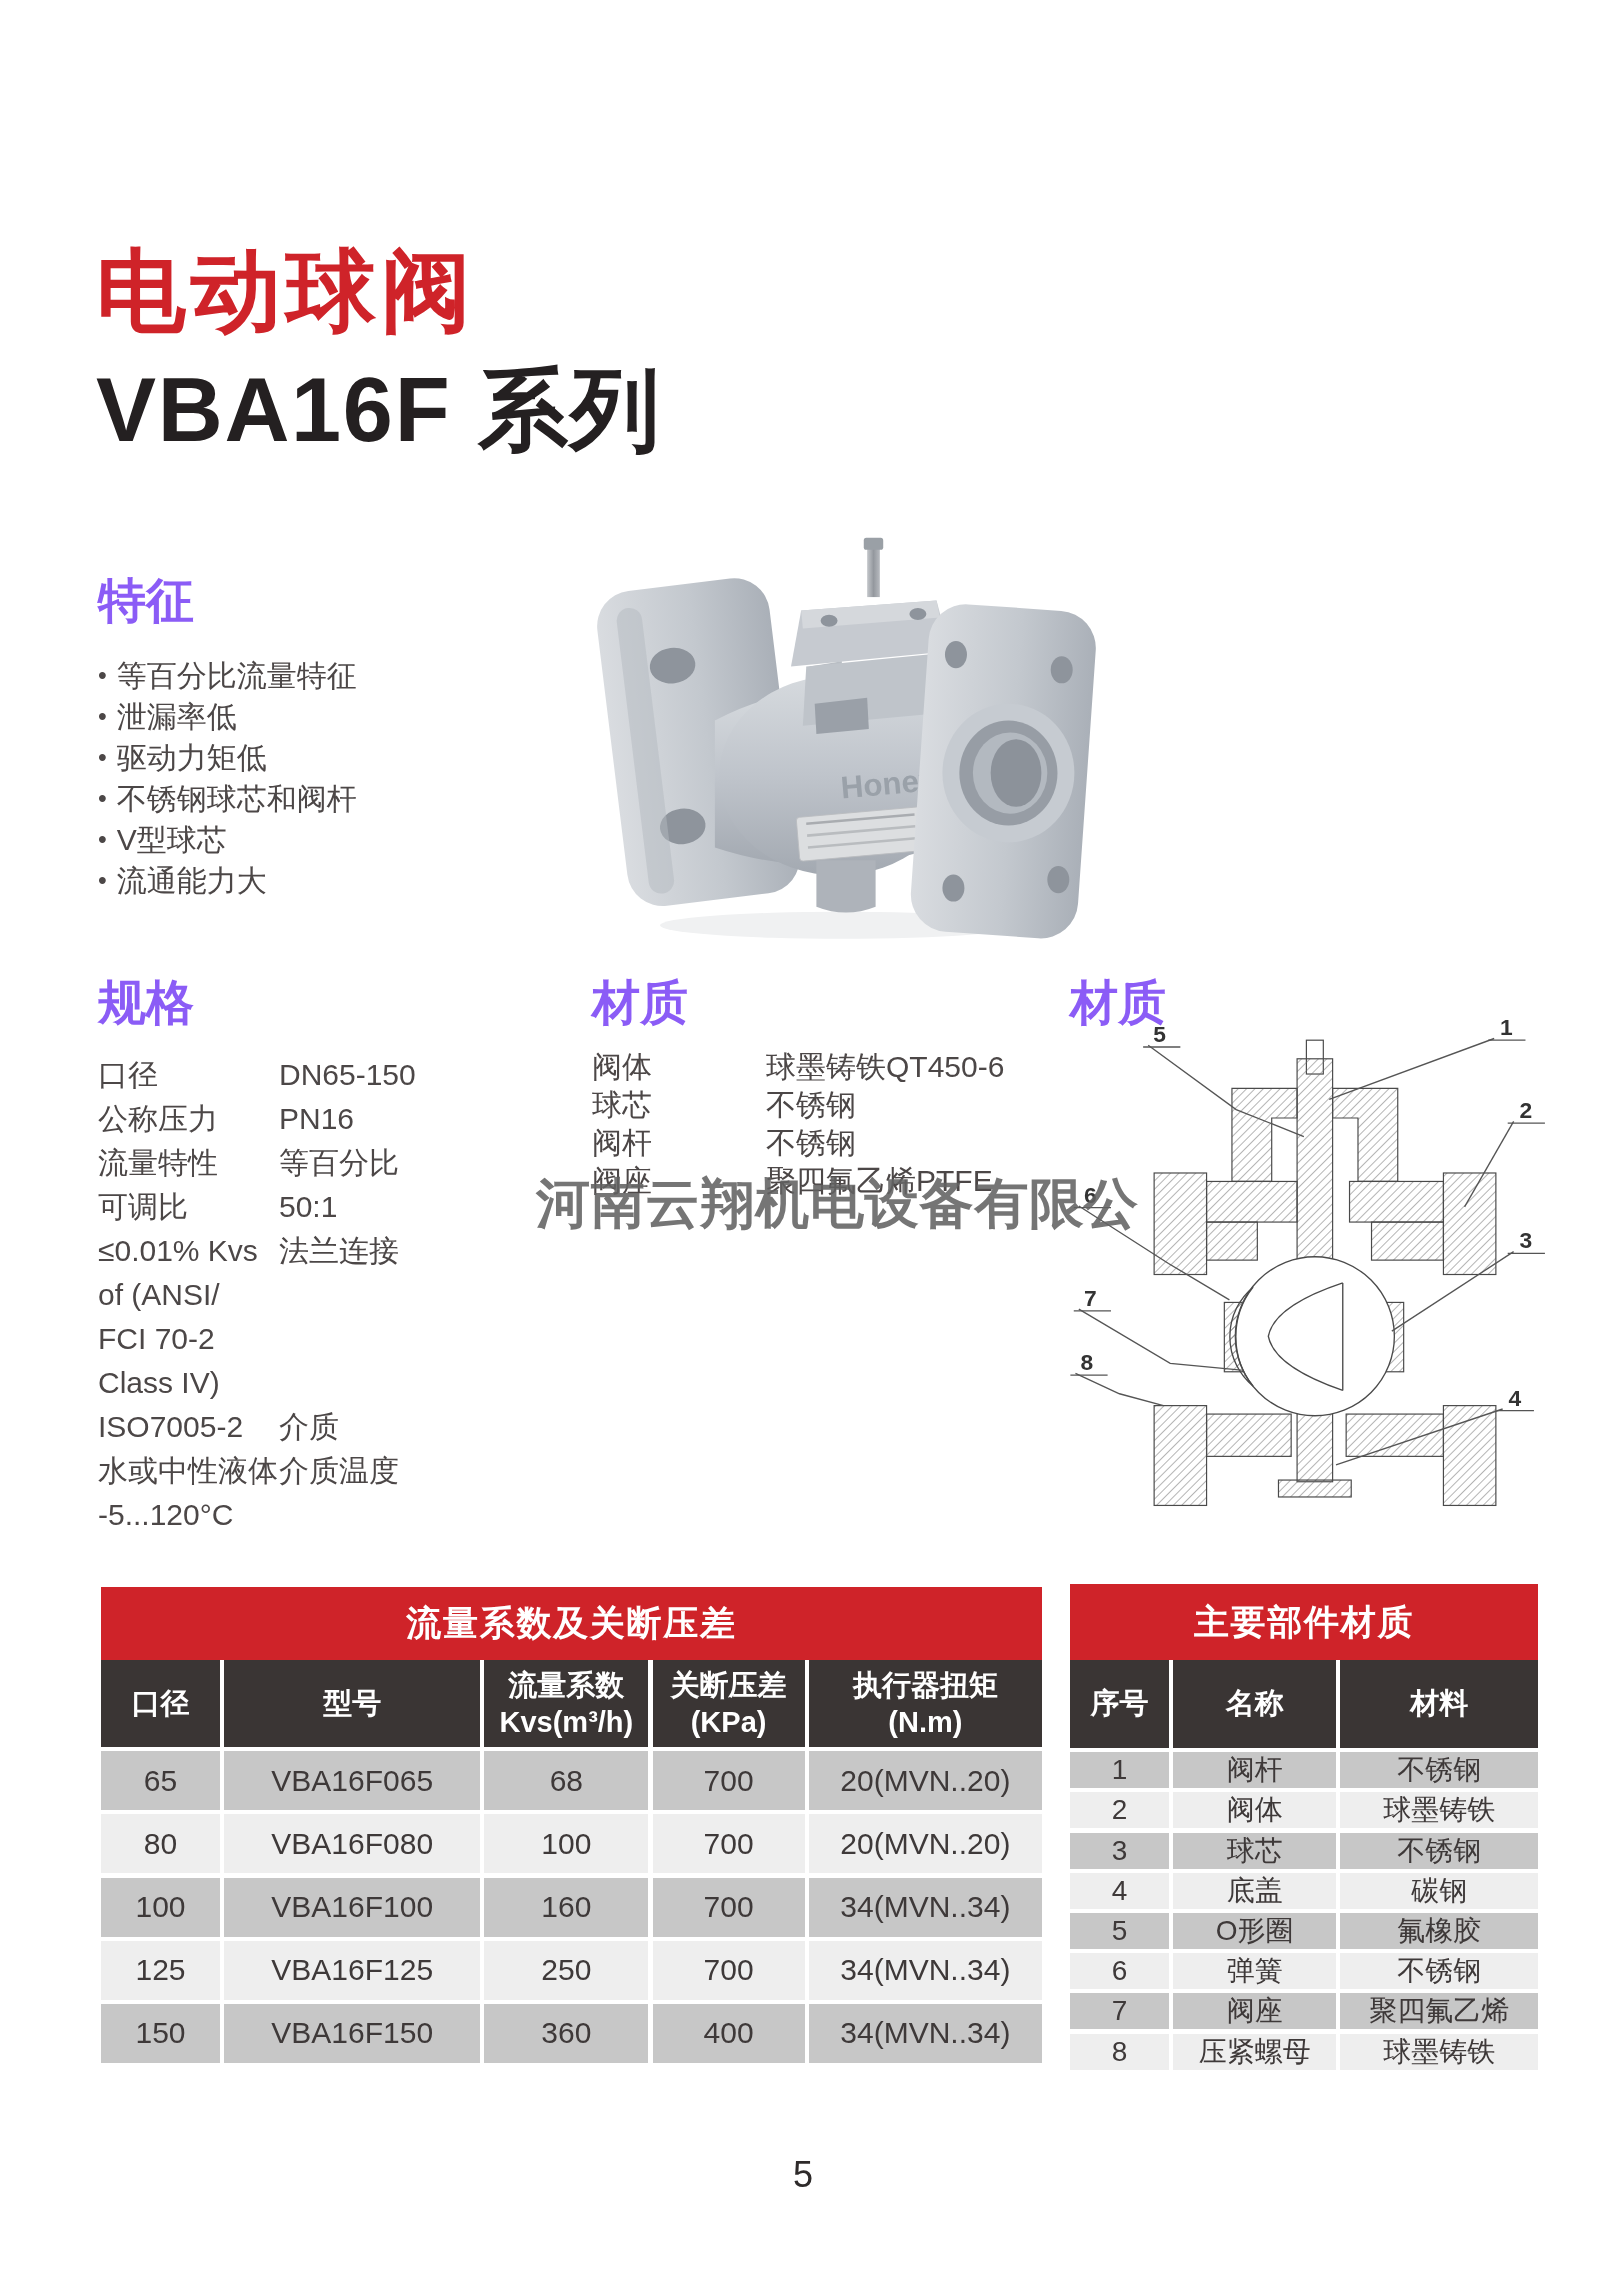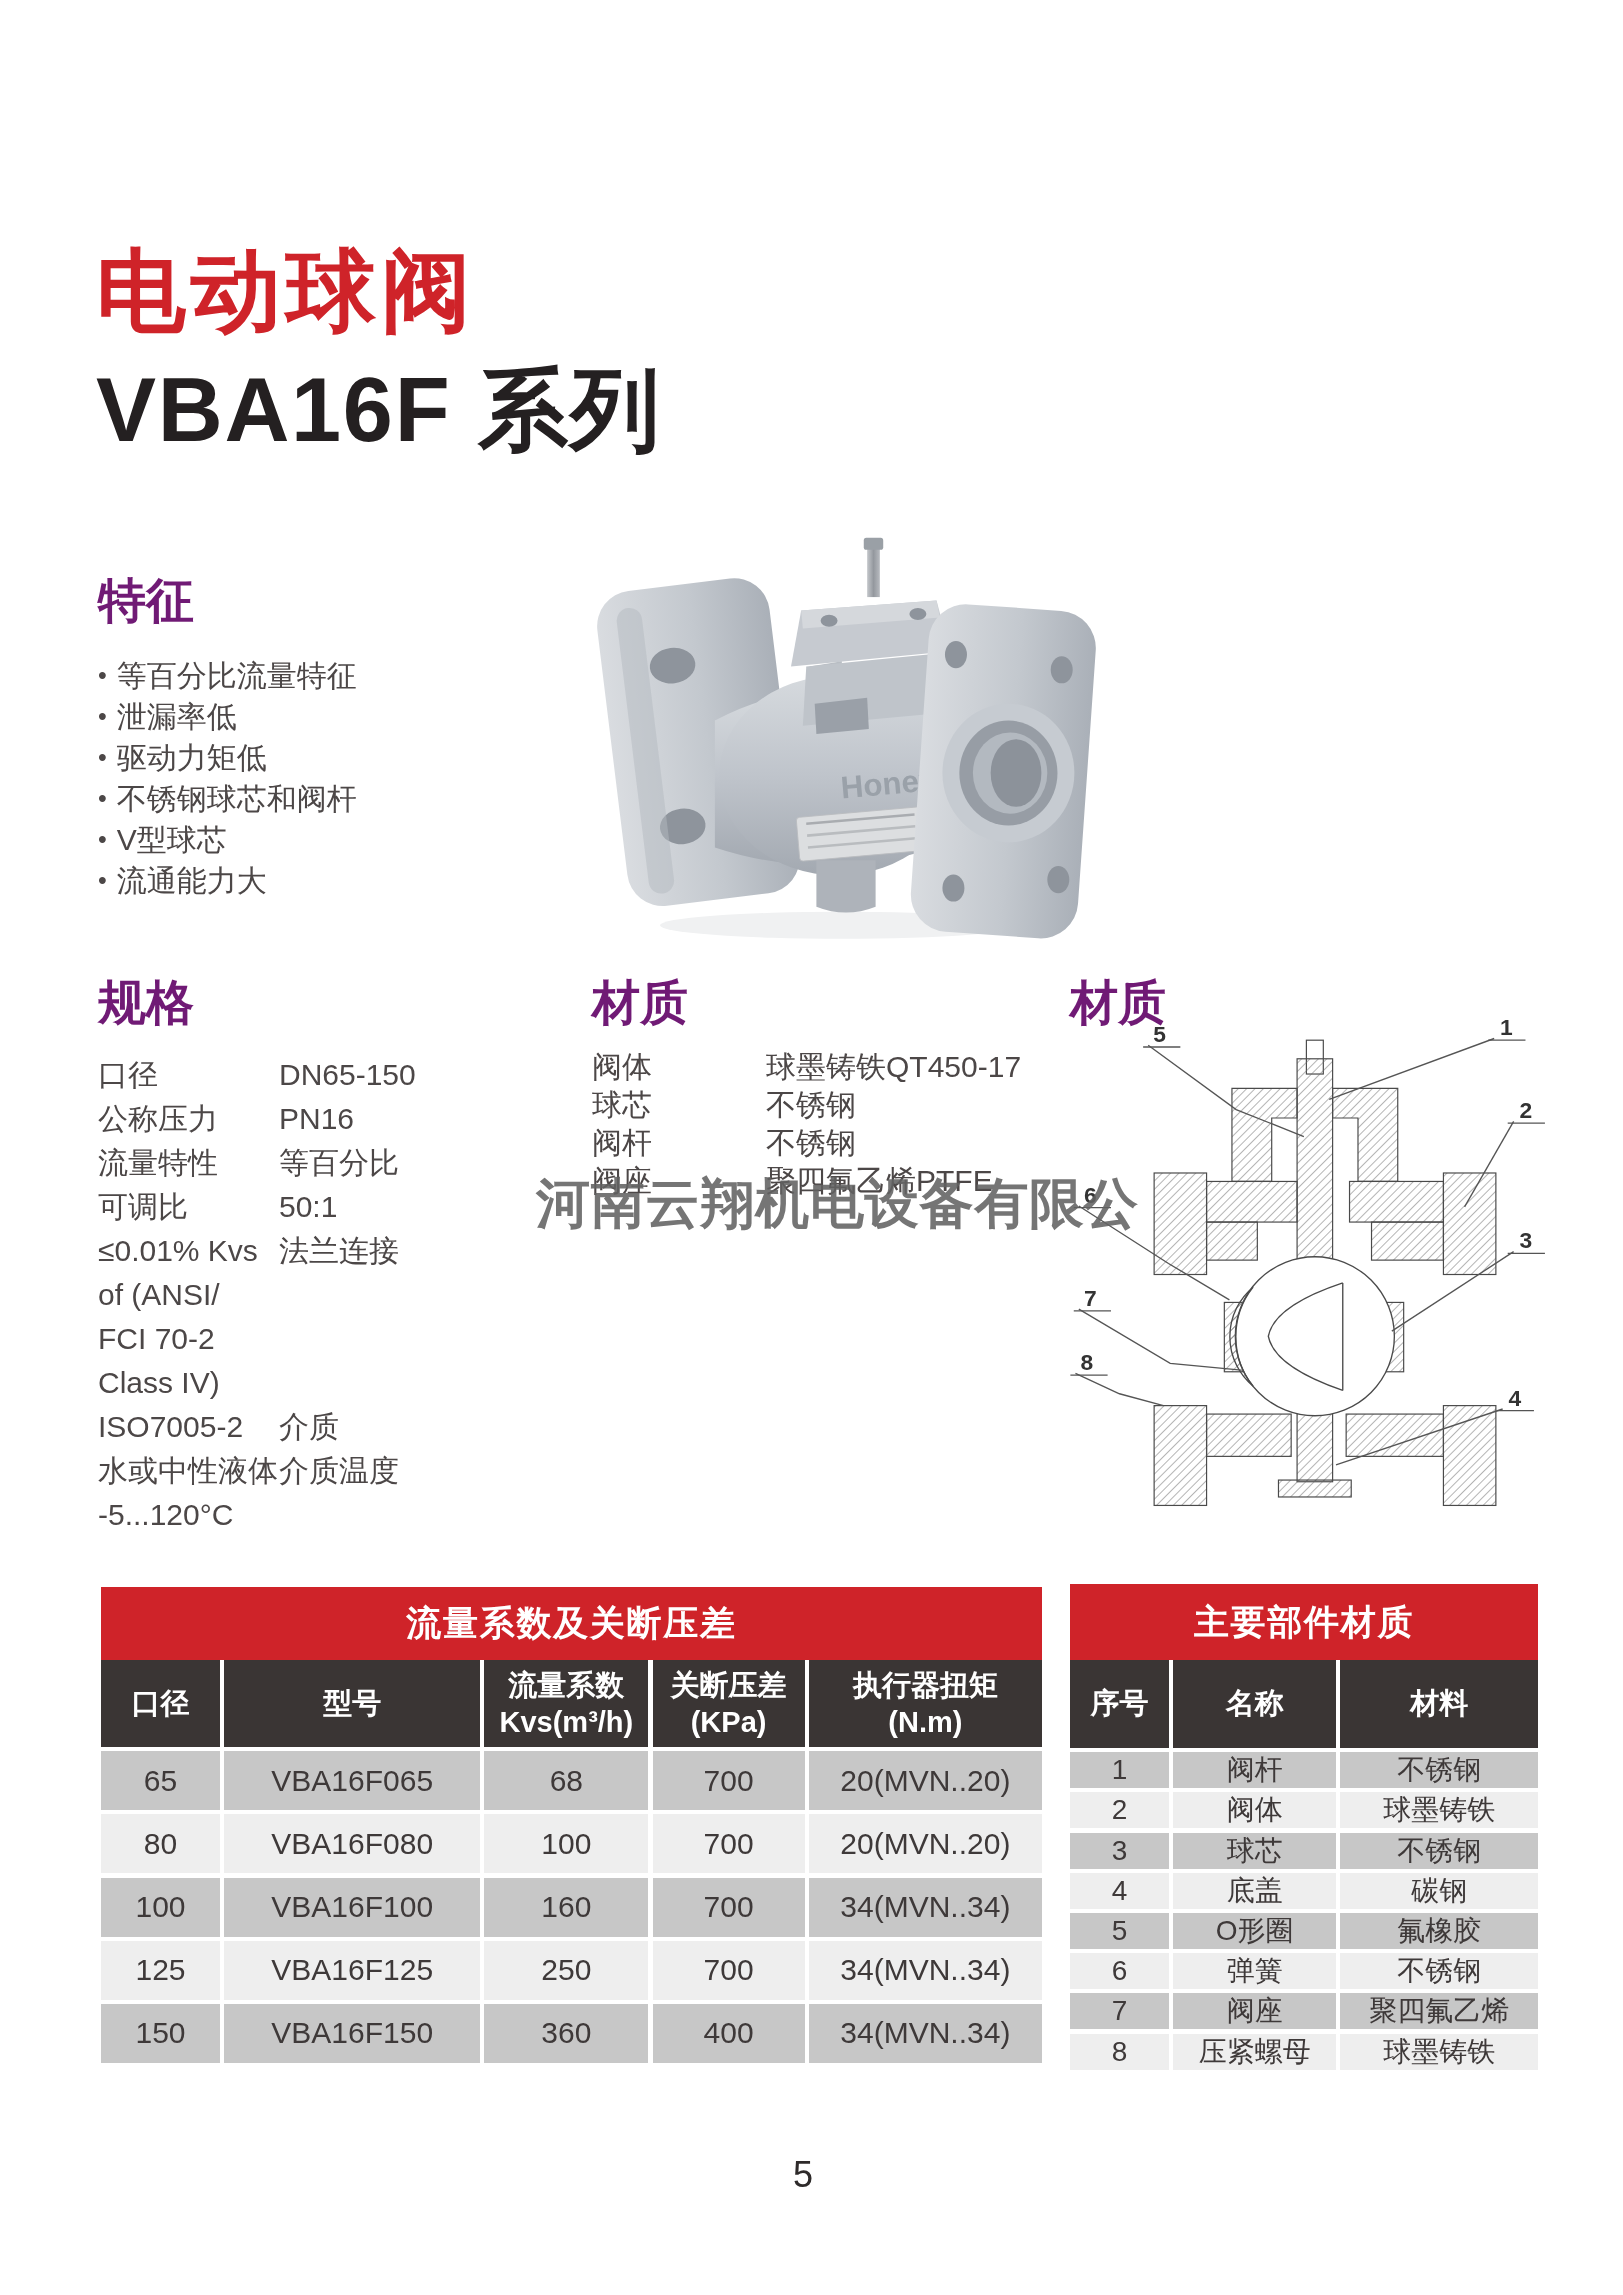--- a/index.html
+++ b/index.html
@@ -5,21 +5,21 @@
   html,body{margin:0;padding:0;background:#ffffff;}
   .page{position:relative;width:1623px;height:2295px;background:#fff;overflow:hidden;
         font-family:"Liberation Sans","DejaVu Sans",sans-serif;color:#4c4747;}
 
   
   .title-block{position:absolute;left:96px;top:244px;}
   .title-red{font-size:90px;font-weight:800;color:#cf2329;letter-spacing:5px;line-height:1.05;}
   .title-black{font-size:90px;font-weight:800;color:#242021;letter-spacing:1.7px;line-height:1.05;margin-top:24px;}
 
   
-  .sec-head{position:absolute;font-size:48px;font-weight:800;color:#701a75;line-height:1;}
+  .sec-head{position:absolute;font-size:48px;font-weight:800;color:#8b5cf6;line-height:1;}
   #feat-head{left:98px;top:577px;}
   #spec-head{left:98px;top:979px;}
   #mat-head{left:592px;top:979px;}
   #diag-head{left:1070px;top:979px;}
 
   
   .feat-list{position:absolute;left:98px;top:655px;width:490px;}
   .feat-item{display:flex;align-items:flex-start;font-size:30px;line-height:41px;color:#4c4747;}
   .feat-item .bullet{font-size:25px;margin-right:10px;line-height:41px;color:#4c4747;}
 
@@ -180,21 +180,21 @@
       <span class="kv-value">ISO7005-2</span>
       <span class="kv-label">介质</span>
       <span class="kv-value">水或中性液体</span>
       <span class="kv-label">介质温度</span>
       <span class="kv-value">-5...120°C</span>
     </div>
 
   <div class="sec-head" id="mat-head">材质</div>
   <div class="kv" id="mat-kv">
       <span class="kv-label">阀体</span>
-      <span class="kv-value">球墨铸铁QT450-17</span>
+      <span class="kv-value">球墨铸铁QT450-6</span>
       <span class="kv-label">球芯</span>
       <span class="kv-value">不锈钢</span>
       <span class="kv-label">阀杆</span>
       <span class="kv-value">不锈钢</span>
       <span class="kv-label">阀座</span>
       <span class="kv-value">聚四氟乙烯PTFE</span>
     </div>
 
   <div class="watermark">河南云翔机电设备有限公</div>
 

